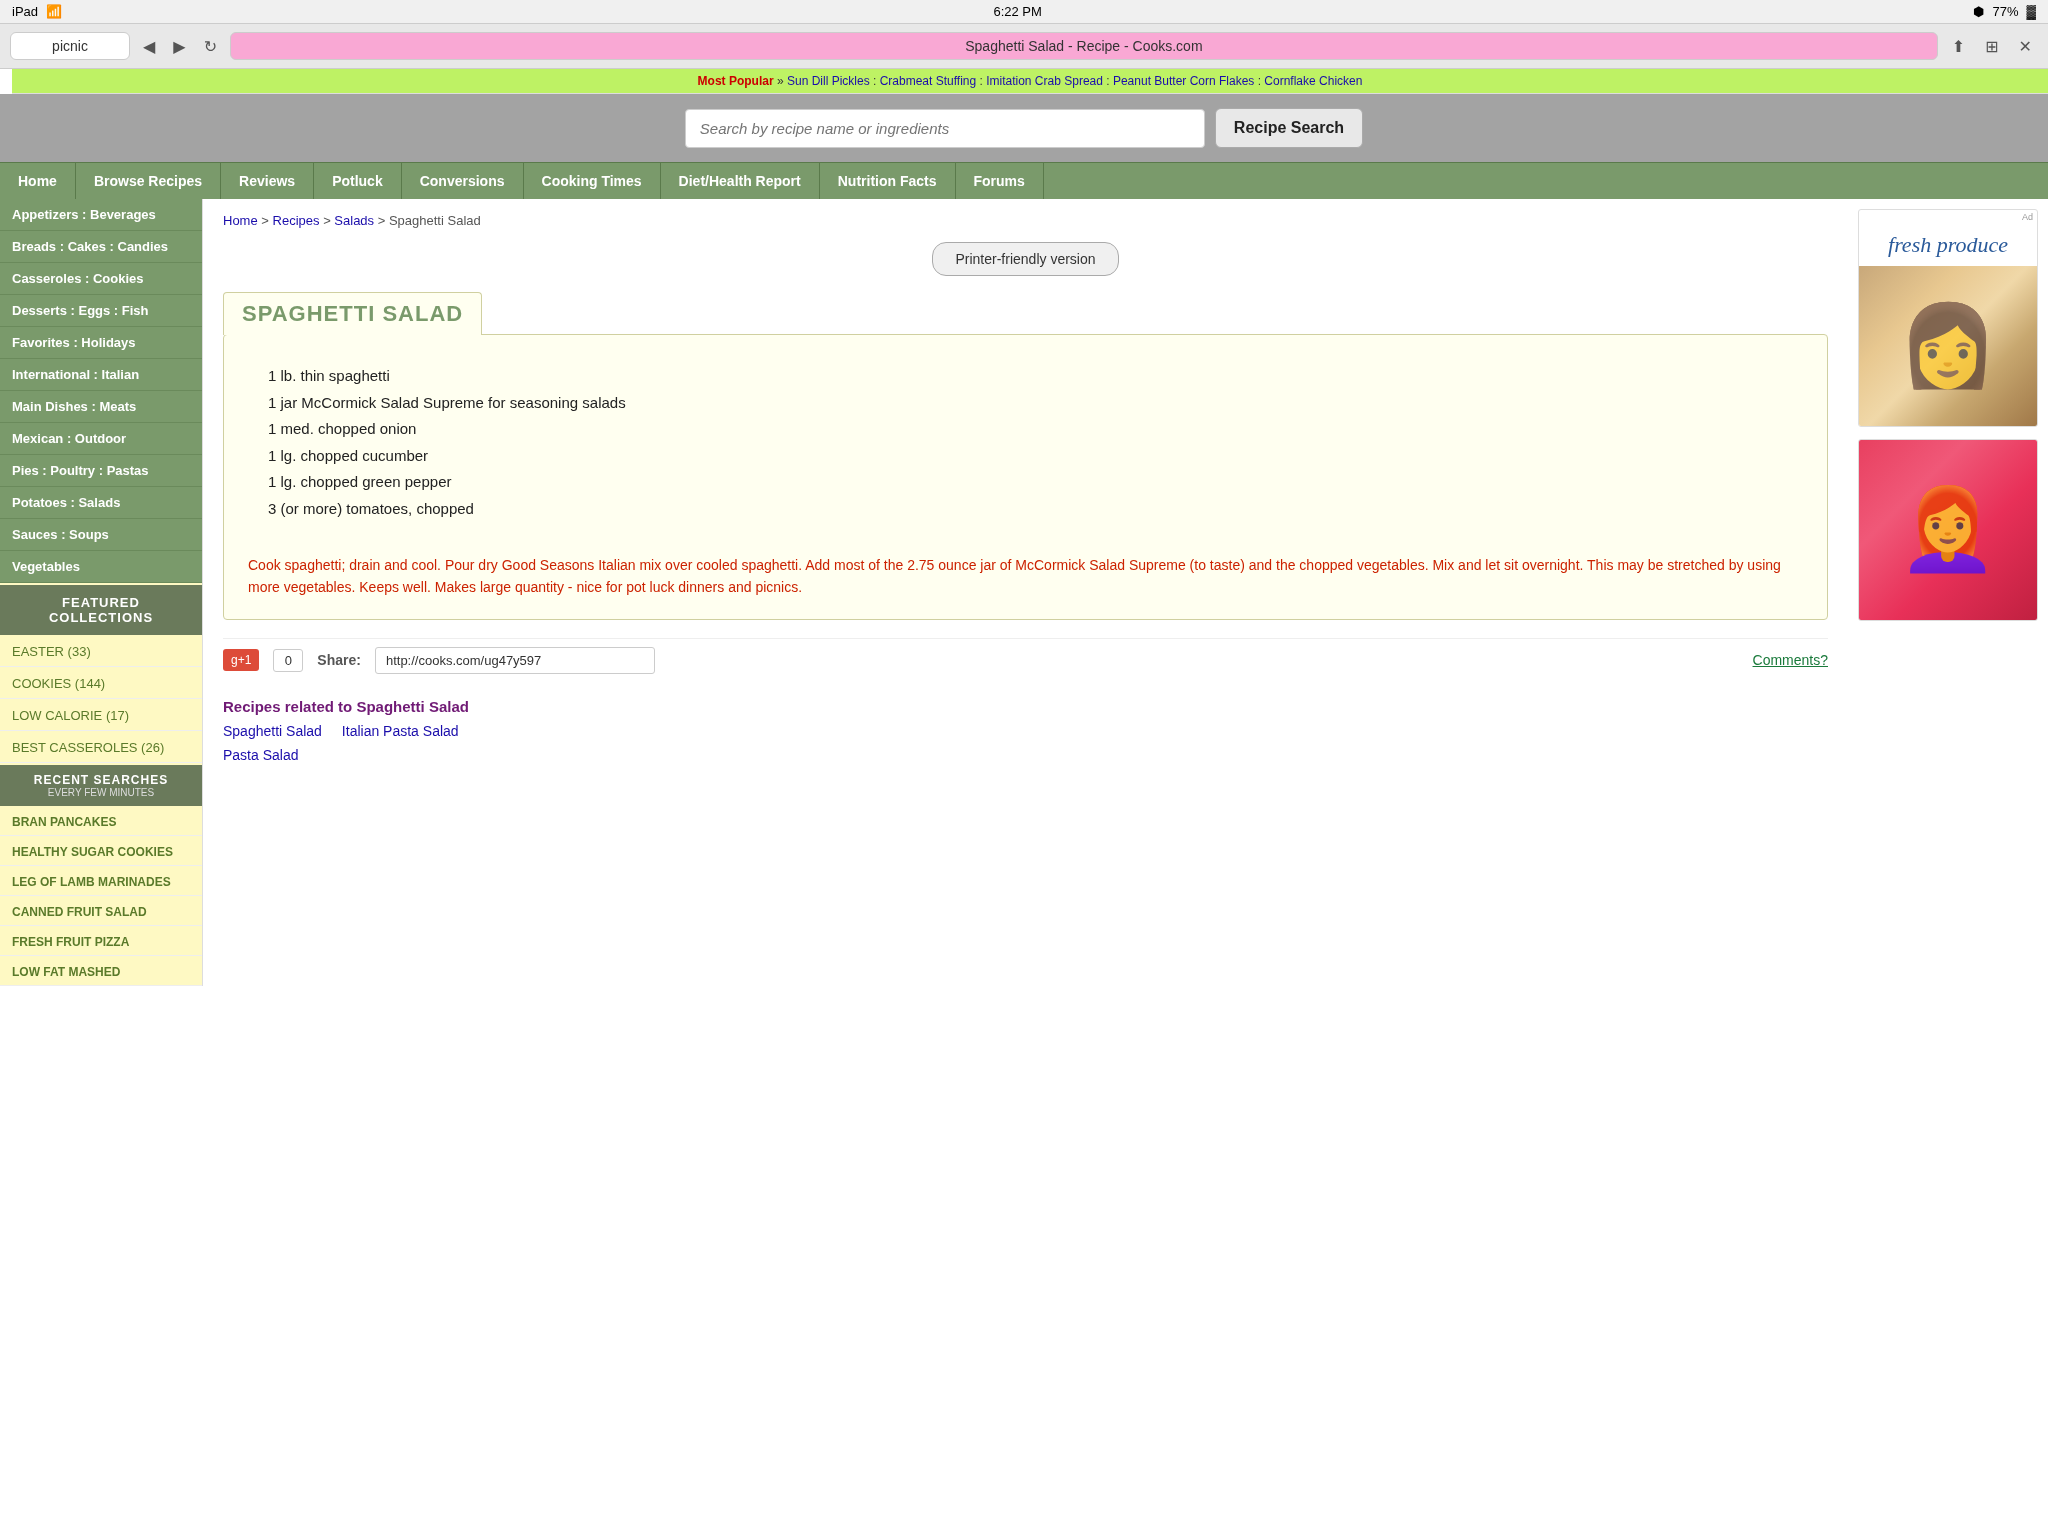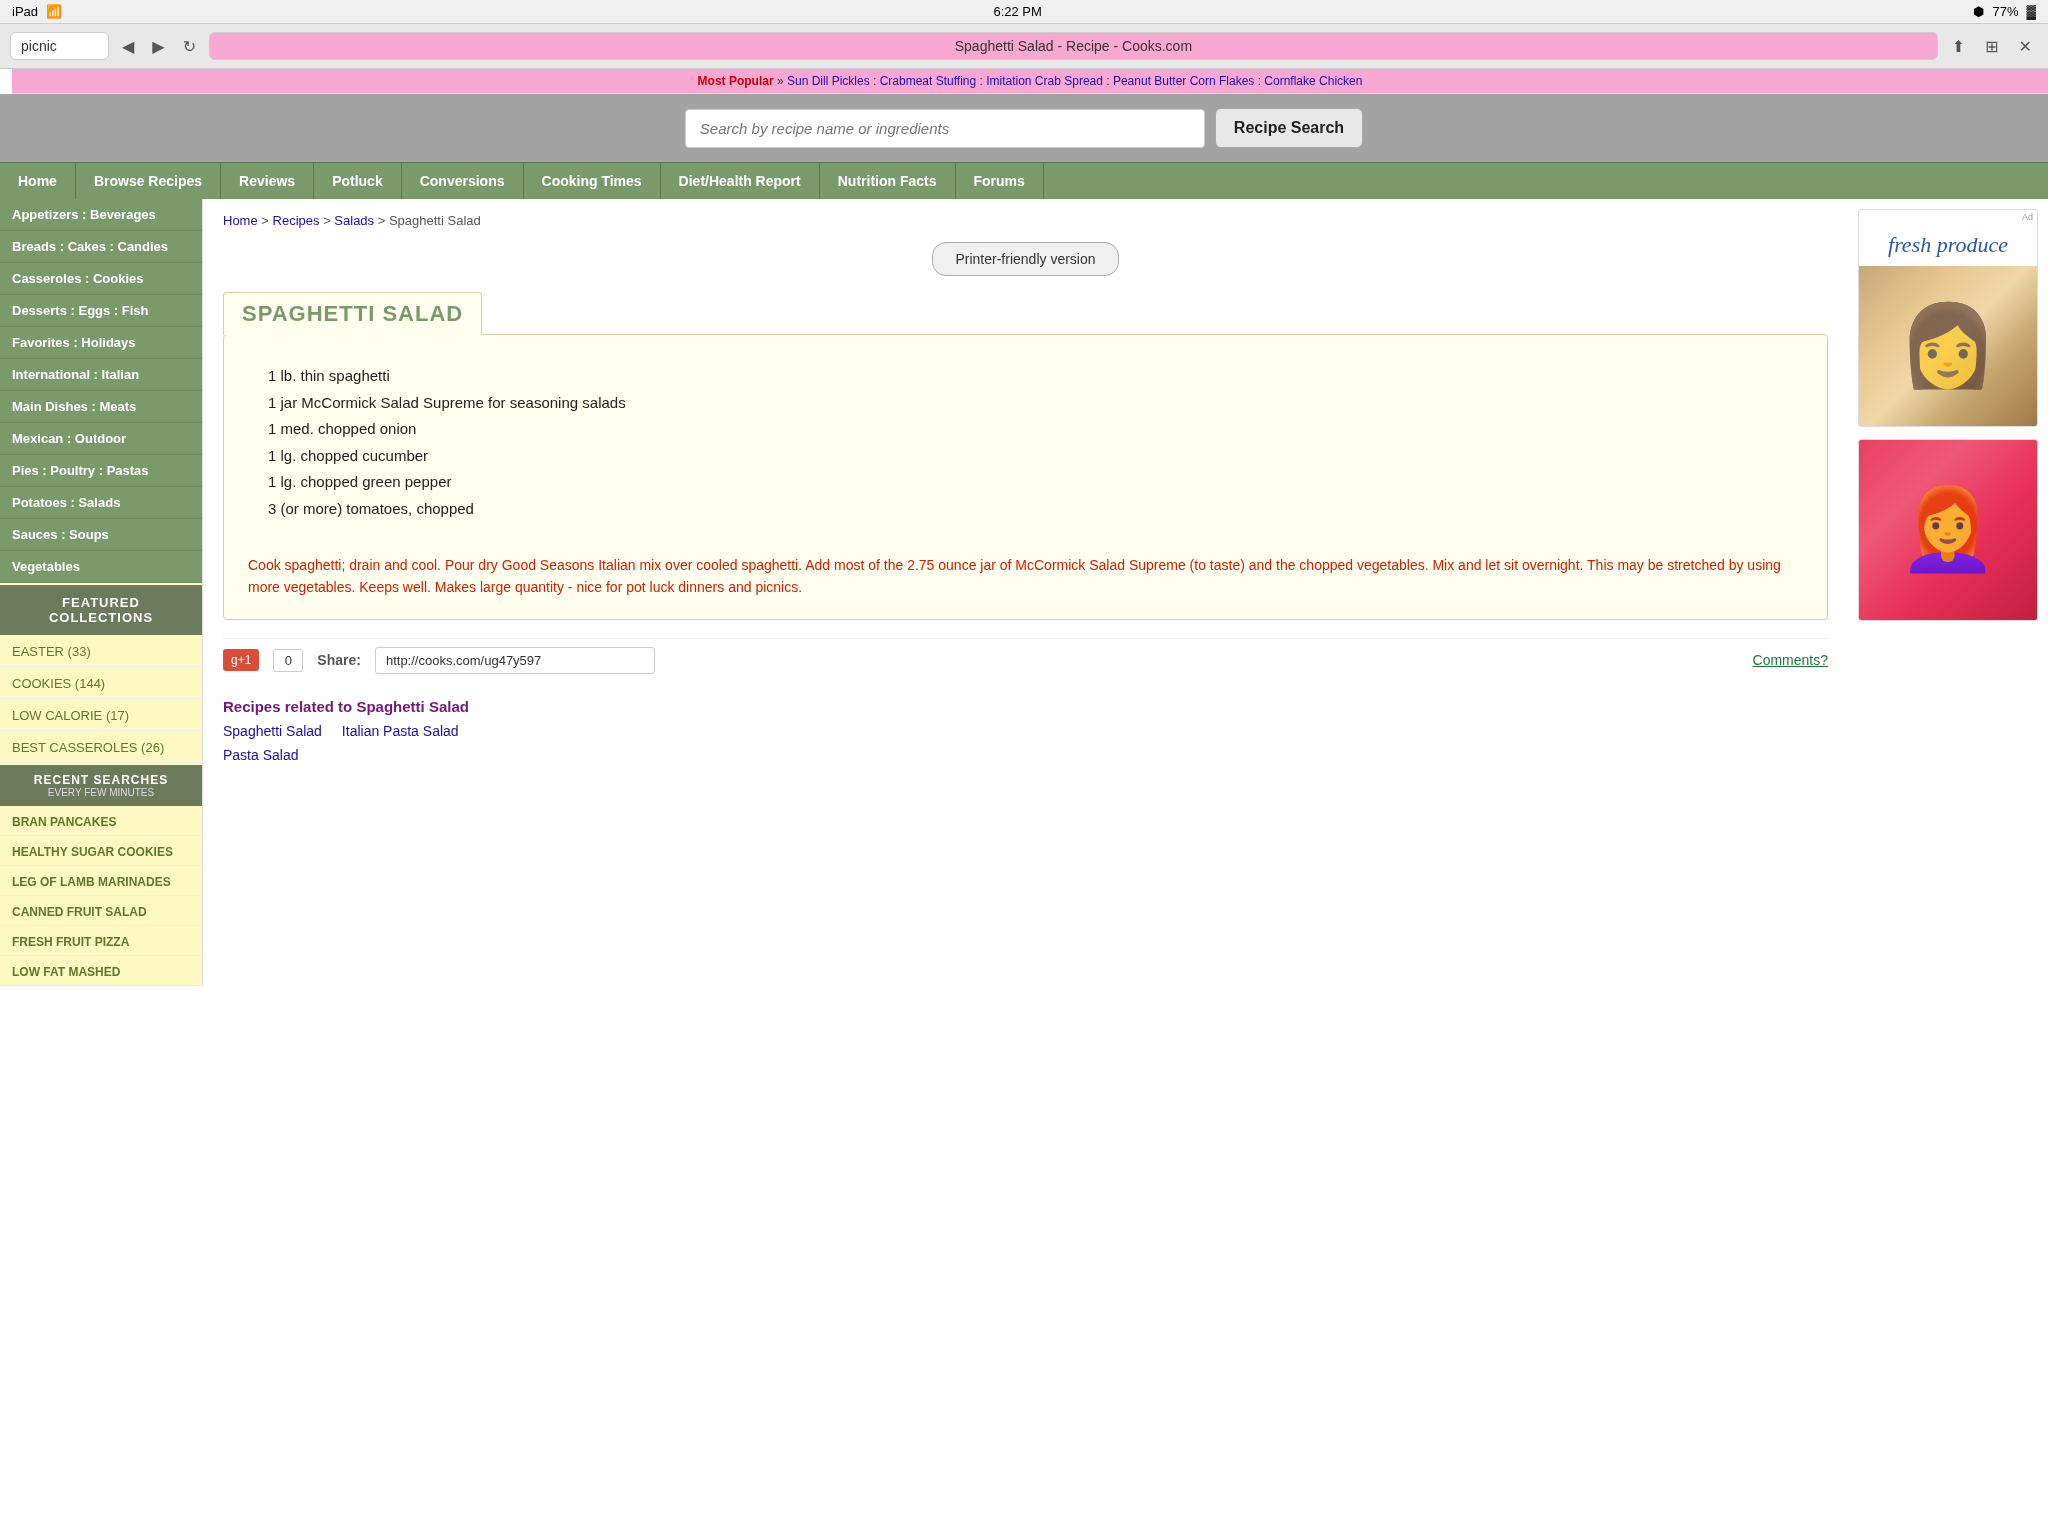--- a/index.html
+++ b/index.html
@@ -26,22 +26,23 @@
       align-items: center;
       gap: 8px;
       border-bottom: 1px solid #ccc;
     }
     .address-bar-left {
       background: #fff;
       border: 1px solid #ccc;
       border-radius: 6px;
       padding: 5px 10px;
       font-size: 14px;
-      width: 99px;
+      width: 120px;
       color: #333;
+      text-align: center;
     }
     .nav-btn {
       background: none;
       border: none;
       cursor: pointer;
       font-size: 16px;
       color: #555;
       padding: 2px 5px;
     }
     .url-bar {
@@ -58,21 +59,21 @@
       background: none;
       border: none;
       cursor: pointer;
       font-size: 16px;
       color: #555;
       padding: 2px 6px;
     }
 
     
     .most-popular-bar {
-      background: #f9a8d4;
+      background: #bef264;
       padding: 5px 12px;
       font-size: 12px;
       color: #333;
       border-bottom: 1px solid #ddd;
       text-align: center;
       margin-left: 12px;
     }
     .most-popular-bar .label { color: #cc0000; font-weight: bold; }
     .most-popular-bar a { color: #1a0dab; text-decoration: none; }
 

